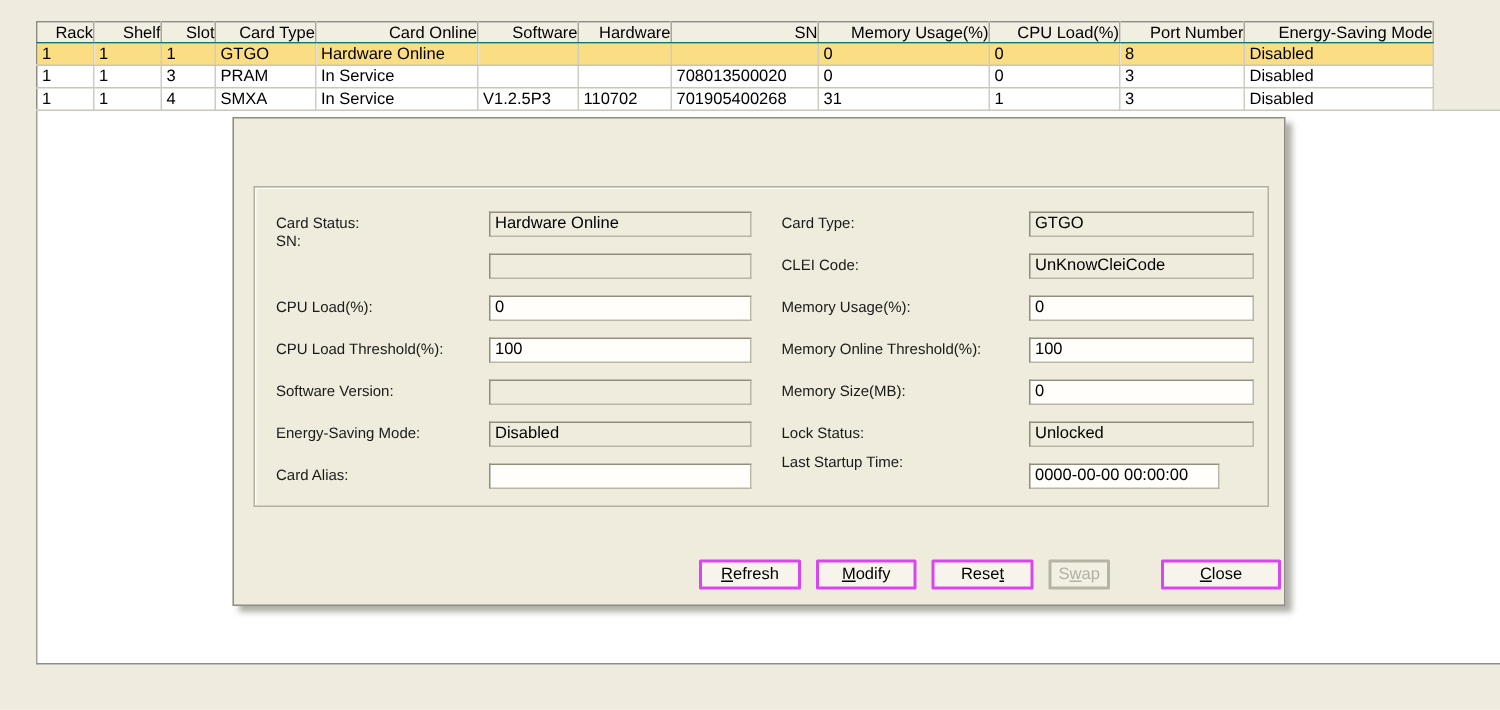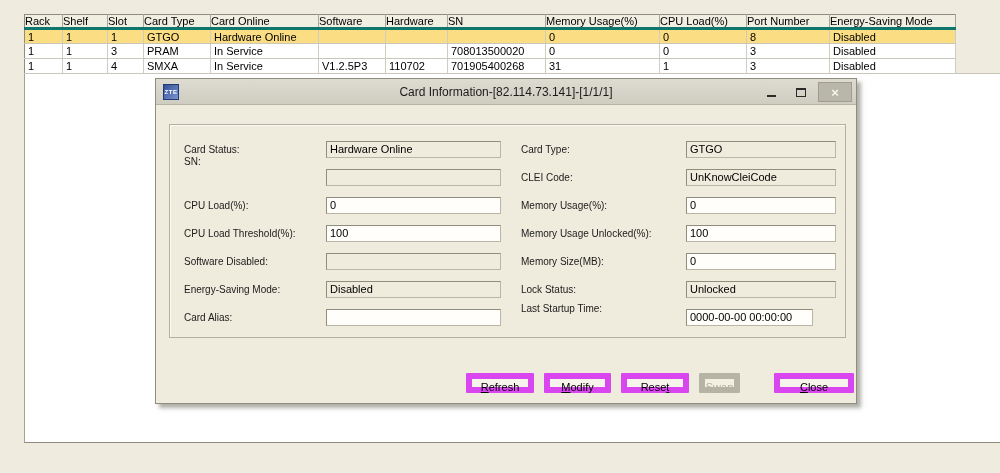--- a/index.html
+++ b/index.html
@@ -9,22 +9,22 @@
 
   
   .content-panel { position:absolute; left:24px; top:73px; width:976px; height:370px;
     background:#ffffff; border-left:1px solid #a3a194; border-bottom:1px solid #8f8d80;
     border-top:1px solid #c8c5b8; }
 
   
   table.cards-table { position:absolute; left:24px; top:14px; width:931px;
     border-collapse:collapse; table-layout:fixed; font-size:11px; color:#000;
     background:#ffffff; border:1px solid #8f8d80; }
-  table.cards-table th { height:14px; font-weight:normal; text-align:left;
-    background:#f1eee2; border-right:1px solid #a9a79a; border-bottom:3px solid #0f766e;
+  table.cards-table th { height:14px; font-weight:normal; text-align:right;
+    background:#f1eee2; border-right:1px solid #a9a79a; border-bottom:1px solid #0f766e;
     overflow:hidden; white-space:nowrap;margin-top:48px; }
   table.cards-table td { height:15px; padding:0 0 0 3px; text-align:left;
     border-right:1px solid #cfccc0; border-bottom:1px solid #c9c6ba;
     overflow:hidden; white-space:nowrap; }
   table.cards-table tr.selected td { background:#fbdd84; border-bottom:1px solid #e3c härte; }
   table.cards-table tr.selected td { background:#fbdd84; }
 
   
   .dialog { position:absolute; left:155px; top:78px; width:702px; height:326px;
     background:#efecdd; border:1px solid #8f8d80;
@@ -49,21 +49,21 @@
 
   .field-label { position:absolute; font-size:10px; color:#1a1a1a; white-space:nowrap; }
   .field-input { position:absolute; height:17px; font-size:11px; line-height:15px;
     padding:0 3px; border:1px solid #908d7e; border-bottom-color:#b9b6a8;
     border-right-color:#b9b6a8; color:#000; overflow:hidden; white-space:nowrap; }
   .field-input.readonly { background:#efecdd; }
   .field-input.editable { background:#fffefa; }
 
   .dlg-btn { position:absolute; top:294px; height:20px; font-size:11px;
     font-family:"Liberation Sans",sans-serif; text-align:center; line-height:16px;
-    background:#f7f5eb; border:6px solid #d946ef; border-radius:1px; color:#000;
+    background:#f7f5eb; border:2px solid #d946ef; border-radius:1px; color:#000;
     cursor:pointer; padding:0; }
   .dlg-btn.disabled { border-color:#b7b4a6; color:#b3b0a2; background:#f2efe3; cursor:default; }
   .dlg-btn u { text-underline-offset:1px; }
 </style>
 </head>
 <body>
 
 <div class="screen">
 
   <div class="content-panel"></div>
@@ -139,58 +139,43 @@
           <td>701905400268</td>
           <td>31</td>
           <td>1</td>
           <td>3</td>
           <td>Disabled</td>
         </tr>
       </tbody>
   </table>
 
   <div class="dialog">
-    <div class="titlebar">
-      <span class="app-icon">ZTE</span>
-      <span class="title">Card Information-[82.114.73.141]-[1/1/1]</span>
-      <span class="win-controls">
-        <span class="win-btn">
-            <span class="glyph-min"></span>
-          </span>
-        <span class="win-btn">
-            <span class="glyph-max"></span>
-          </span>
-        <span class="win-btn close">
-            <span>×</span>
-          </span>
-      </span>
-    </div>
     <div class="group-box"></div>
     <div id="fields-host">
         <div class="field-label" style="left: 28px; top: 65px;">Card Status:</div>
         <div class="field-input readonly" style="left: 170px; top: 62px; width: 175px;">Hardware Online</div>
         <div class="field-label" style="left: 28px; top: 77px;">SN:</div>
         <div class="field-input readonly" style="left: 170px; top: 90px; width: 175px;"></div>
         <div class="field-label" style="left: 28px; top: 121px;">CPU Load(%):</div>
         <div class="field-input editable" style="left: 170px; top: 118px; width: 175px;">0</div>
         <div class="field-label" style="left: 28px; top: 149px;">CPU Load Threshold(%):</div>
         <div class="field-input editable" style="left: 170px; top: 146px; width: 175px;">100</div>
-        <div class="field-label" style="left: 28px; top: 177px;">Software Disabled:</div>
+        <div class="field-label" style="left: 28px; top: 177px;">Software Version:</div>
         <div class="field-input readonly" style="left: 170px; top: 174px; width: 175px;"></div>
         <div class="field-label" style="left: 28px; top: 205px;">Energy-Saving Mode:</div>
         <div class="field-input readonly" style="left: 170px; top: 202px; width: 175px;">Disabled</div>
         <div class="field-label" style="left: 28px; top: 233px;">Card Alias:</div>
         <div class="field-input editable" style="left: 170px; top: 230px; width: 175px;"></div>
         <div class="field-label" style="left: 365px; top: 65px;">Card Type:</div>
         <div class="field-input readonly" style="left: 530px; top: 62px; width: 150px;">GTGO</div>
         <div class="field-label" style="left: 365px; top: 93px;">CLEI Code:</div>
         <div class="field-input readonly" style="left: 530px; top: 90px; width: 150px;">UnKnowCleiCode</div>
         <div class="field-label" style="left: 365px; top: 121px;">Memory Usage(%):</div>
         <div class="field-input editable" style="left: 530px; top: 118px; width: 150px;">0</div>
-        <div class="field-label" style="left: 365px; top: 149px;">Memory Usage Unlocked(%):</div>
+        <div class="field-label" style="left: 365px; top: 149px;">Memory Online Threshold(%):</div>
         <div class="field-input editable" style="left: 530px; top: 146px; width: 150px;">100</div>
         <div class="field-label" style="left: 365px; top: 177px;">Memory Size(MB):</div>
         <div class="field-input editable" style="left: 530px; top: 174px; width: 150px;">0</div>
         <div class="field-label" style="left: 365px; top: 205px;">Lock Status:</div>
         <div class="field-input readonly" style="left: 530px; top: 202px; width: 150px;">Unlocked</div>
         <div class="field-label" style="left: 365px; top: 224px;">Last Startup Time:</div>
         <div class="field-input editable" style="left: 530px; top: 230px; width: 127px;">0000-00-00 00:00:00</div>
       </div>
     <div id="buttons-host">
         <button class="dlg-btn" style="left: 310px; width: 68px;"><u>R</u>efresh</button>

